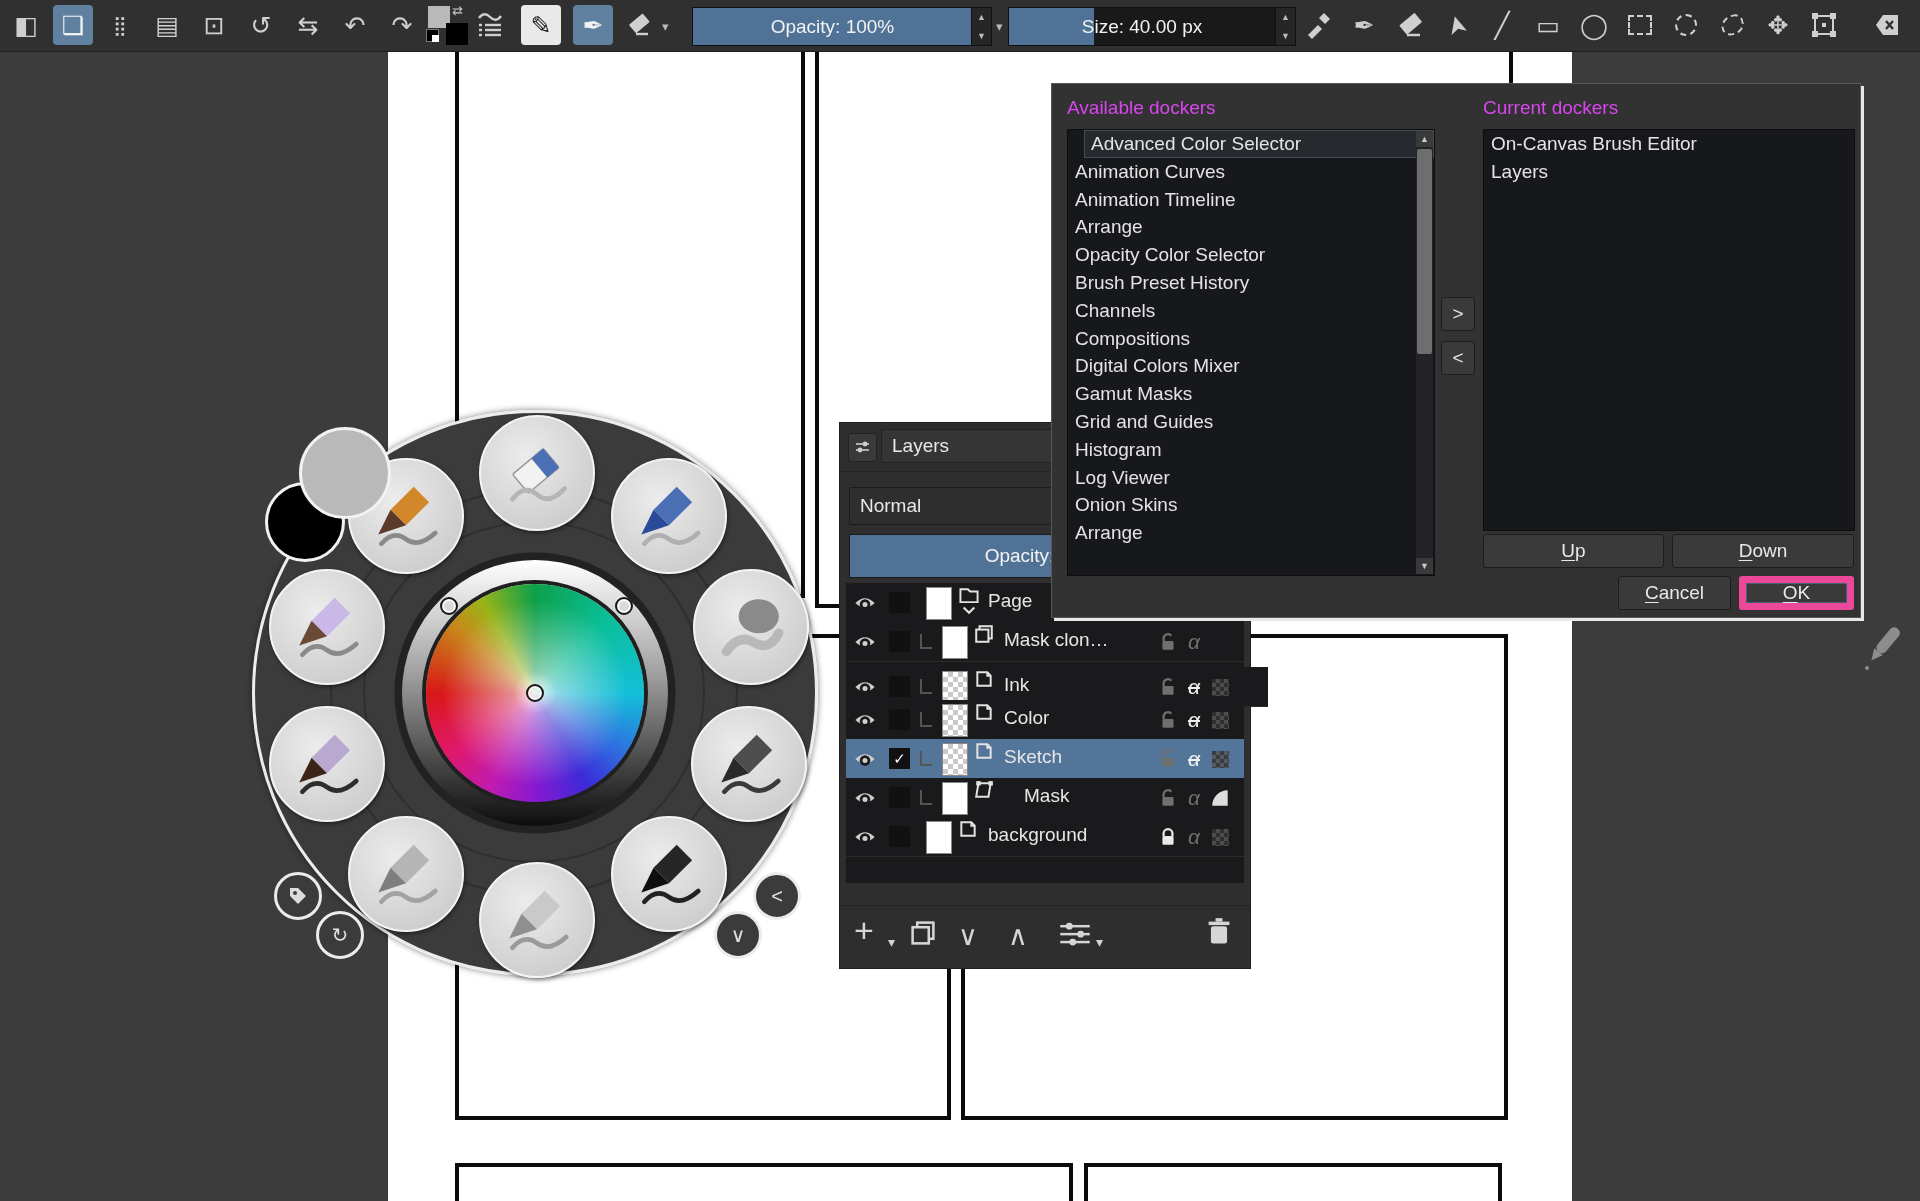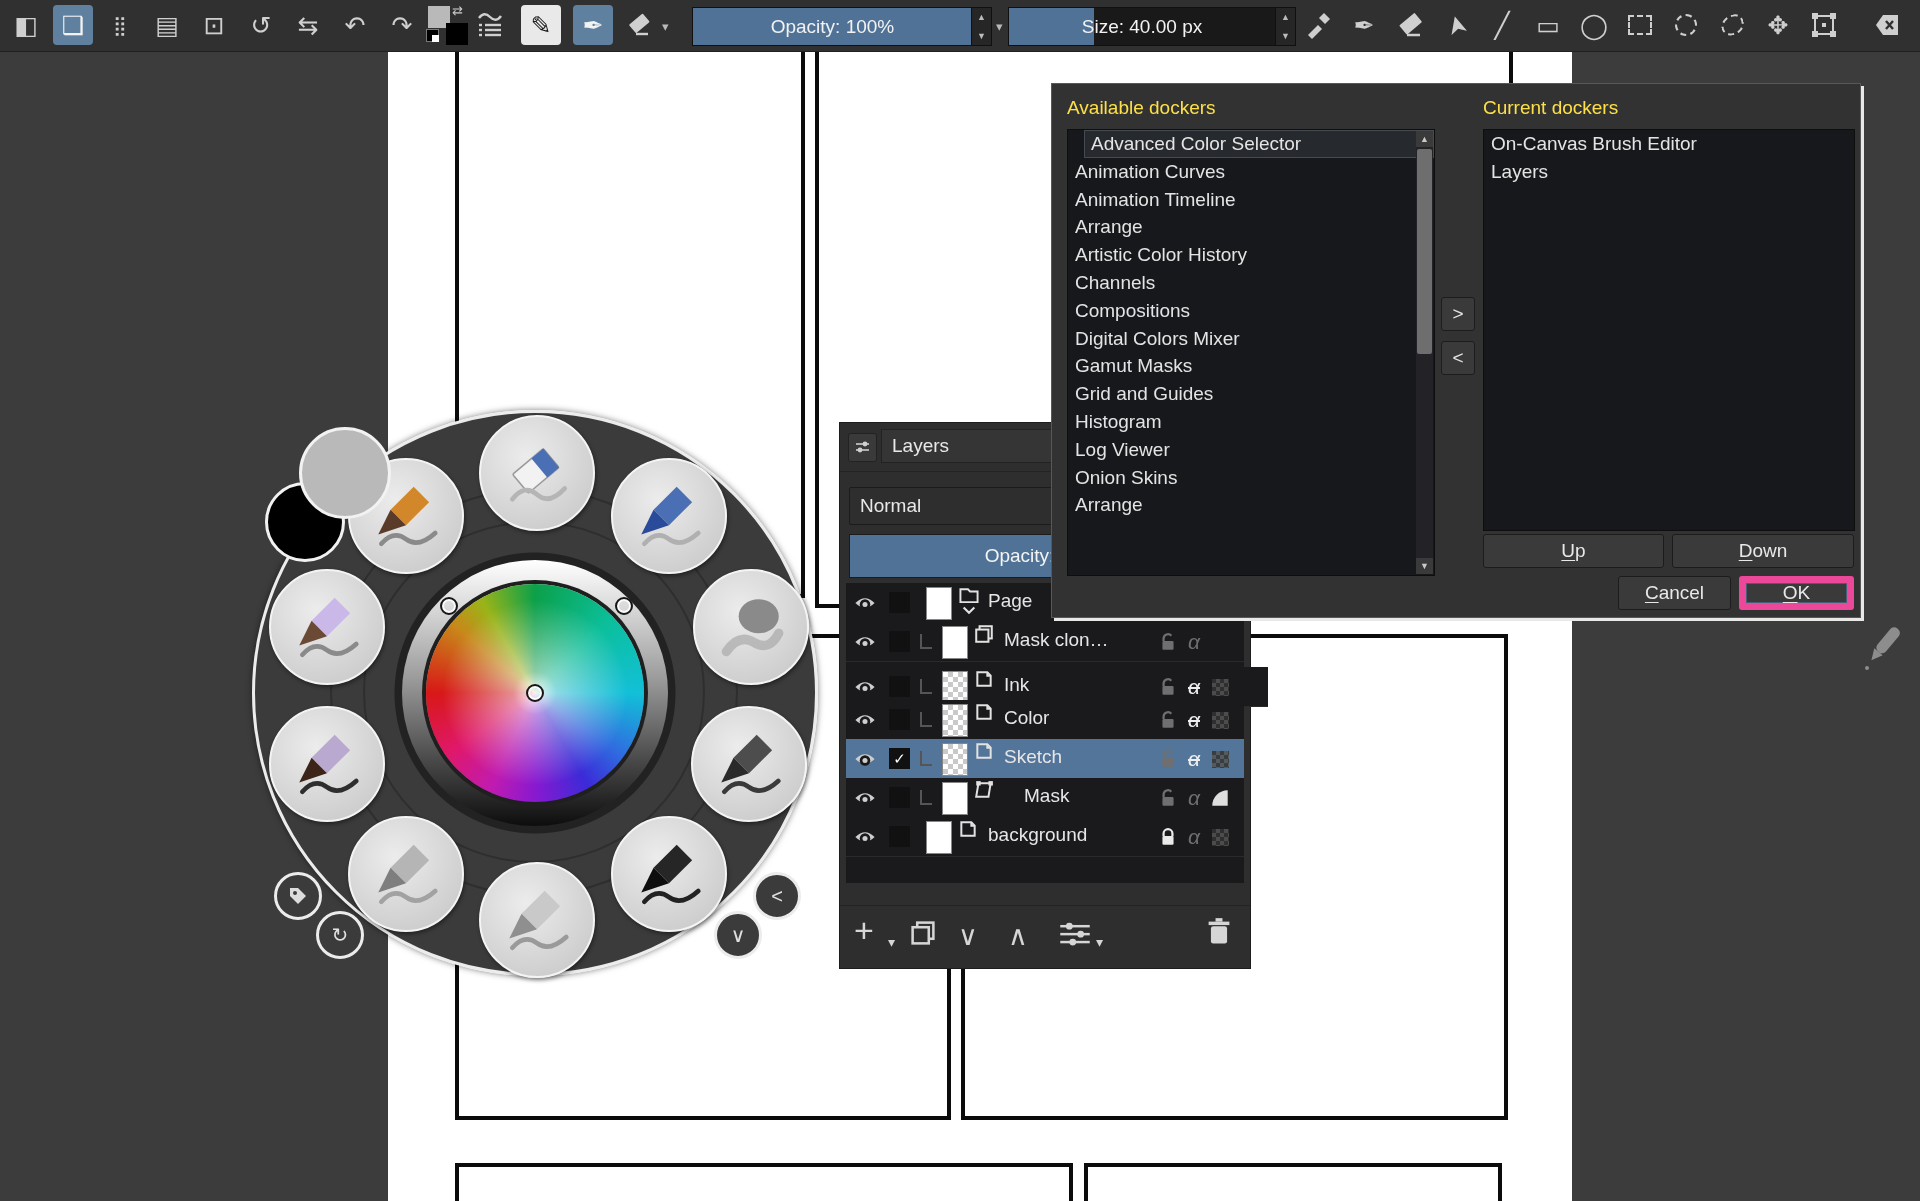--- a/index.html
+++ b/index.html
@@ -68,21 +68,21 @@
   .lrow .ric{position:absolute;top:8px;width:24px;height:24px;display:flex;align-items:center;justify-content:center;}
   .alpha{font-size:21px;color:#6f6f6f;font-style:italic;}
   .alpha.bright{color:#eeeeee;text-decoration:line-through;}
   .micro-checker{width:17px;height:17px;background:conic-gradient(#555 25%,#333 0 50%,#555 0 75%,#333 0);background-size:8px 8px;opacity:.85;}
   #dock-footer{position:absolute;left:0;bottom:0;width:100%;height:62px;background:#2e2e2e;border-top:1px solid #242424;}
   .f-ic{position:absolute;top:14px;color:#d6d6d6;font-size:27px;line-height:32px;}
 
   
   #dialog{left:1051px;top:83px;width:810px;height:535px;background:#323232;border:1px solid #585858;
      box-shadow:3px 3px 0 #e8e8e8;z-index:40;box-sizing:border-box;}
-  .dlg-label{position:absolute;top:13px;color:#fde047;font-size:19px;text-align:right;}
+  .dlg-label{position:absolute;top:13px;color:#d946ef;font-size:19px;text-align:right;}
   .dlg-list{position:absolute;top:45px;background:#17181b;border:1px solid #0e0e0e;}
   .dlg-item{height:27.8px;line-height:27.8px;color:#e4e4e4;font-size:19px;padding-left:7px;white-space:nowrap;overflow:hidden;}
   .dlg-item.sel{background:#26292d;box-shadow:inset 0 0 0 1px #454b50;margin-left:16px;}
   #av-scroll{position:absolute;right:1px;top:1px;width:17px;height:443px;background:#232327;}
   .sb-btn{position:absolute;left:0;width:17px;height:16px;background:#3a3a3a;color:#c9c9c9;font-size:9px;display:flex;align-items:center;justify-content:center;}
   #sb-thumb{position:absolute;left:1px;top:18px;width:15px;height:205px;background:#6e6e6e;border-radius:2px;}
   .dlg-btn{position:absolute;background:#3a3a3a;border:1px solid #1c1c1c;border-radius:3px;color:#e8e8e8;font-size:19px;
      display:flex;align-items:center;justify-content:center;box-sizing:border-box;}
   .dlg-btn u{text-underline-offset:3px;}
   #btn-ok{border:7px solid #ec4899;box-shadow:inset 0 0 0 1px #46607a;}
@@ -481,21 +481,22 @@
     <div class="dlg-list" style="left:15px;width:366px;height:445px;" id="av-list">
       <div id="av-scroll">
         <div class="sb-btn" style="top:0;">▲</div>
         <div id="sb-thumb"></div>
         <div class="sb-btn" style="bottom:0;">▼</div>
       </div>
     <div class="dlg-item sel">Advanced Color Selector</div>
         <div class="dlg-item">Animation Curves</div>
         <div class="dlg-item">Animation Timeline</div>
         <div class="dlg-item">Arrange</div>
-        <div class="dlg-item">Artistic Color History</div>
+        <div class="dlg-item">Opacity Color Selector</div>
+        <div class="dlg-item">Brush Preset History</div>
         <div class="dlg-item">Channels</div>
         <div class="dlg-item">Compositions</div>
         <div class="dlg-item">Digital Colors Mixer</div>
         <div class="dlg-item">Gamut Masks</div>
         <div class="dlg-item">Grid and Guides</div>
         <div class="dlg-item">Histogram</div>
         <div class="dlg-item">Log Viewer</div>
         <div class="dlg-item">Onion Skins</div>
         <div class="dlg-item">Arrange</div>
       </div>

